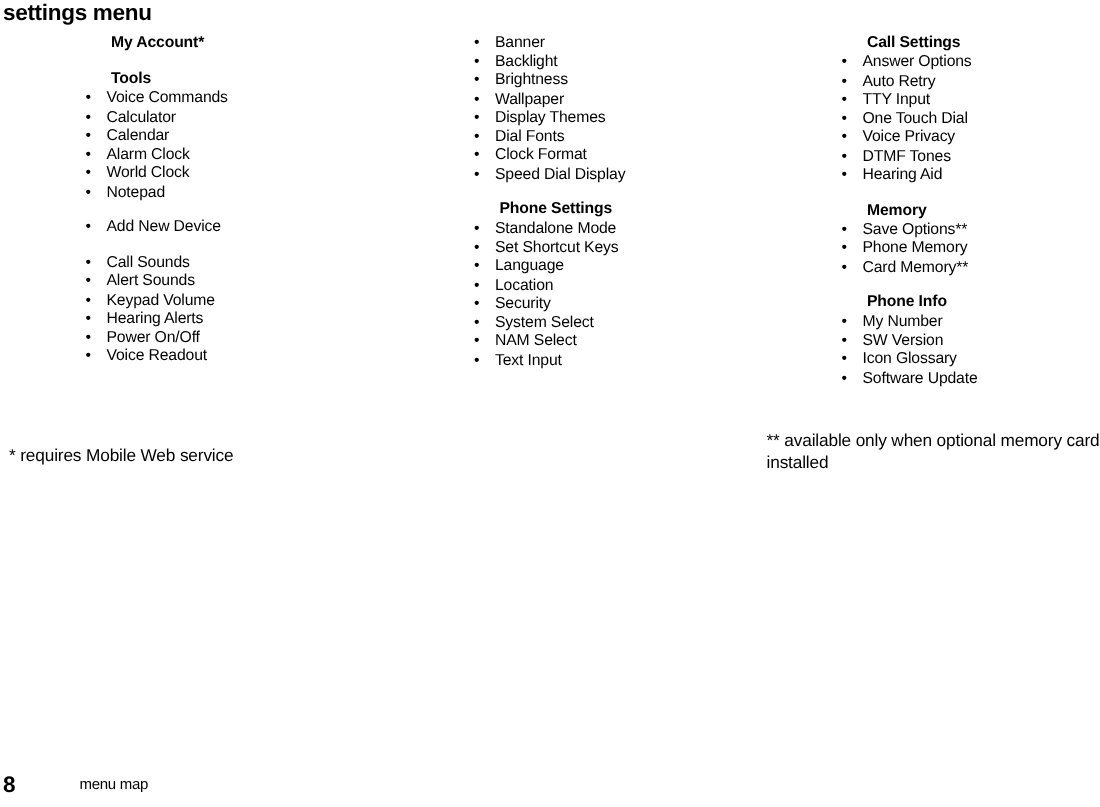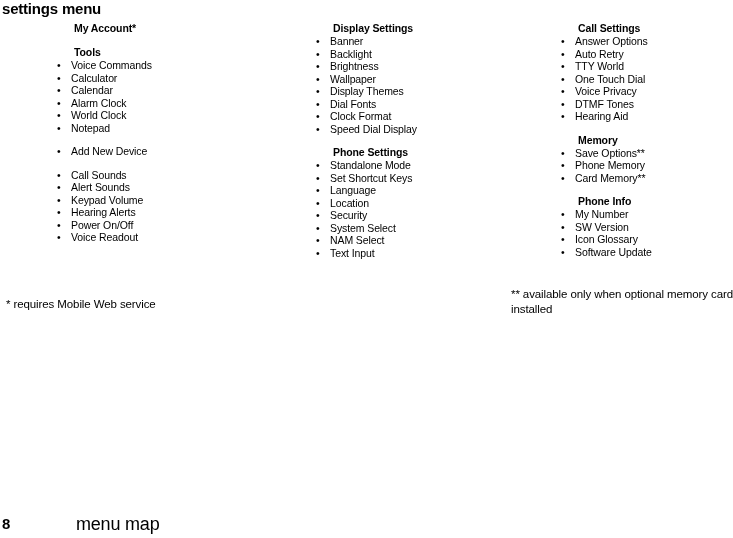--- a/index.html
+++ b/index.html
@@ -95,23 +95,23 @@
   #page-number {
     position: absolute;
     left: 2px;
     top: 0px;
     font-size: 15px;
     font-weight: bold;
     line-height: 20px;
   }
   #footer-label {
     position: absolute;
-    left: 76px;
+    left: 53px;
     top: 0px;
-    font-size: 18px;
+    font-size: 10px;
     line-height: 20px;
     letter-spacing: -0.2px;
     text-align: center;
   }
 </style>
 </head>
 <body>
 
 <div id="page-title">settings menu</div>
 
@@ -141,21 +141,20 @@
         <li><span class="bullet">•</span><span>Alert Sounds</span></li>
         <li><span class="bullet">•</span><span>Keypad Volume</span></li>
         <li><span class="bullet">•</span><span>Hearing Alerts</span></li>
         <li><span class="bullet">•</span><span>Power On/Off</span></li>
         <li><span class="bullet">•</span><span>Voice Readout</span></li>
       </ul>
     </div>
   </div>
 <div class="column" id="col-2">
     <div class="section">
-      <div class="section-heading">Display Settings</div>
       <ul class="item-list">
         <li><span class="bullet">•</span><span>Banner</span></li>
         <li><span class="bullet">•</span><span>Backlight</span></li>
         <li><span class="bullet">•</span><span>Brightness</span></li>
         <li><span class="bullet">•</span><span>Wallpaper</span></li>
         <li><span class="bullet">•</span><span>Display Themes</span></li>
         <li><span class="bullet">•</span><span>Dial Fonts</span></li>
         <li><span class="bullet">•</span><span>Clock Format</span></li>
         <li><span class="bullet">•</span><span>Speed Dial Display</span></li>
       </ul>
@@ -173,21 +172,21 @@
         <li><span class="bullet">•</span><span>Text Input</span></li>
       </ul>
     </div>
   </div>
 <div class="column" id="col-3">
     <div class="section">
       <div class="section-heading">Call Settings</div>
       <ul class="item-list">
         <li><span class="bullet">•</span><span>Answer Options</span></li>
         <li><span class="bullet">•</span><span>Auto Retry</span></li>
-        <li><span class="bullet">•</span><span>TTY World</span></li>
+        <li><span class="bullet">•</span><span>TTY Input</span></li>
         <li><span class="bullet">•</span><span>One Touch Dial</span></li>
         <li><span class="bullet">•</span><span>Voice Privacy</span></li>
         <li><span class="bullet">•</span><span>DTMF Tones</span></li>
         <li><span class="bullet">•</span><span>Hearing Aid</span></li>
       </ul>
     </div>
     <div class="section">
       <div class="section-heading">Memory</div>
       <ul class="item-list">
         <li><span class="bullet">•</span><span>Save Options**</span></li>

